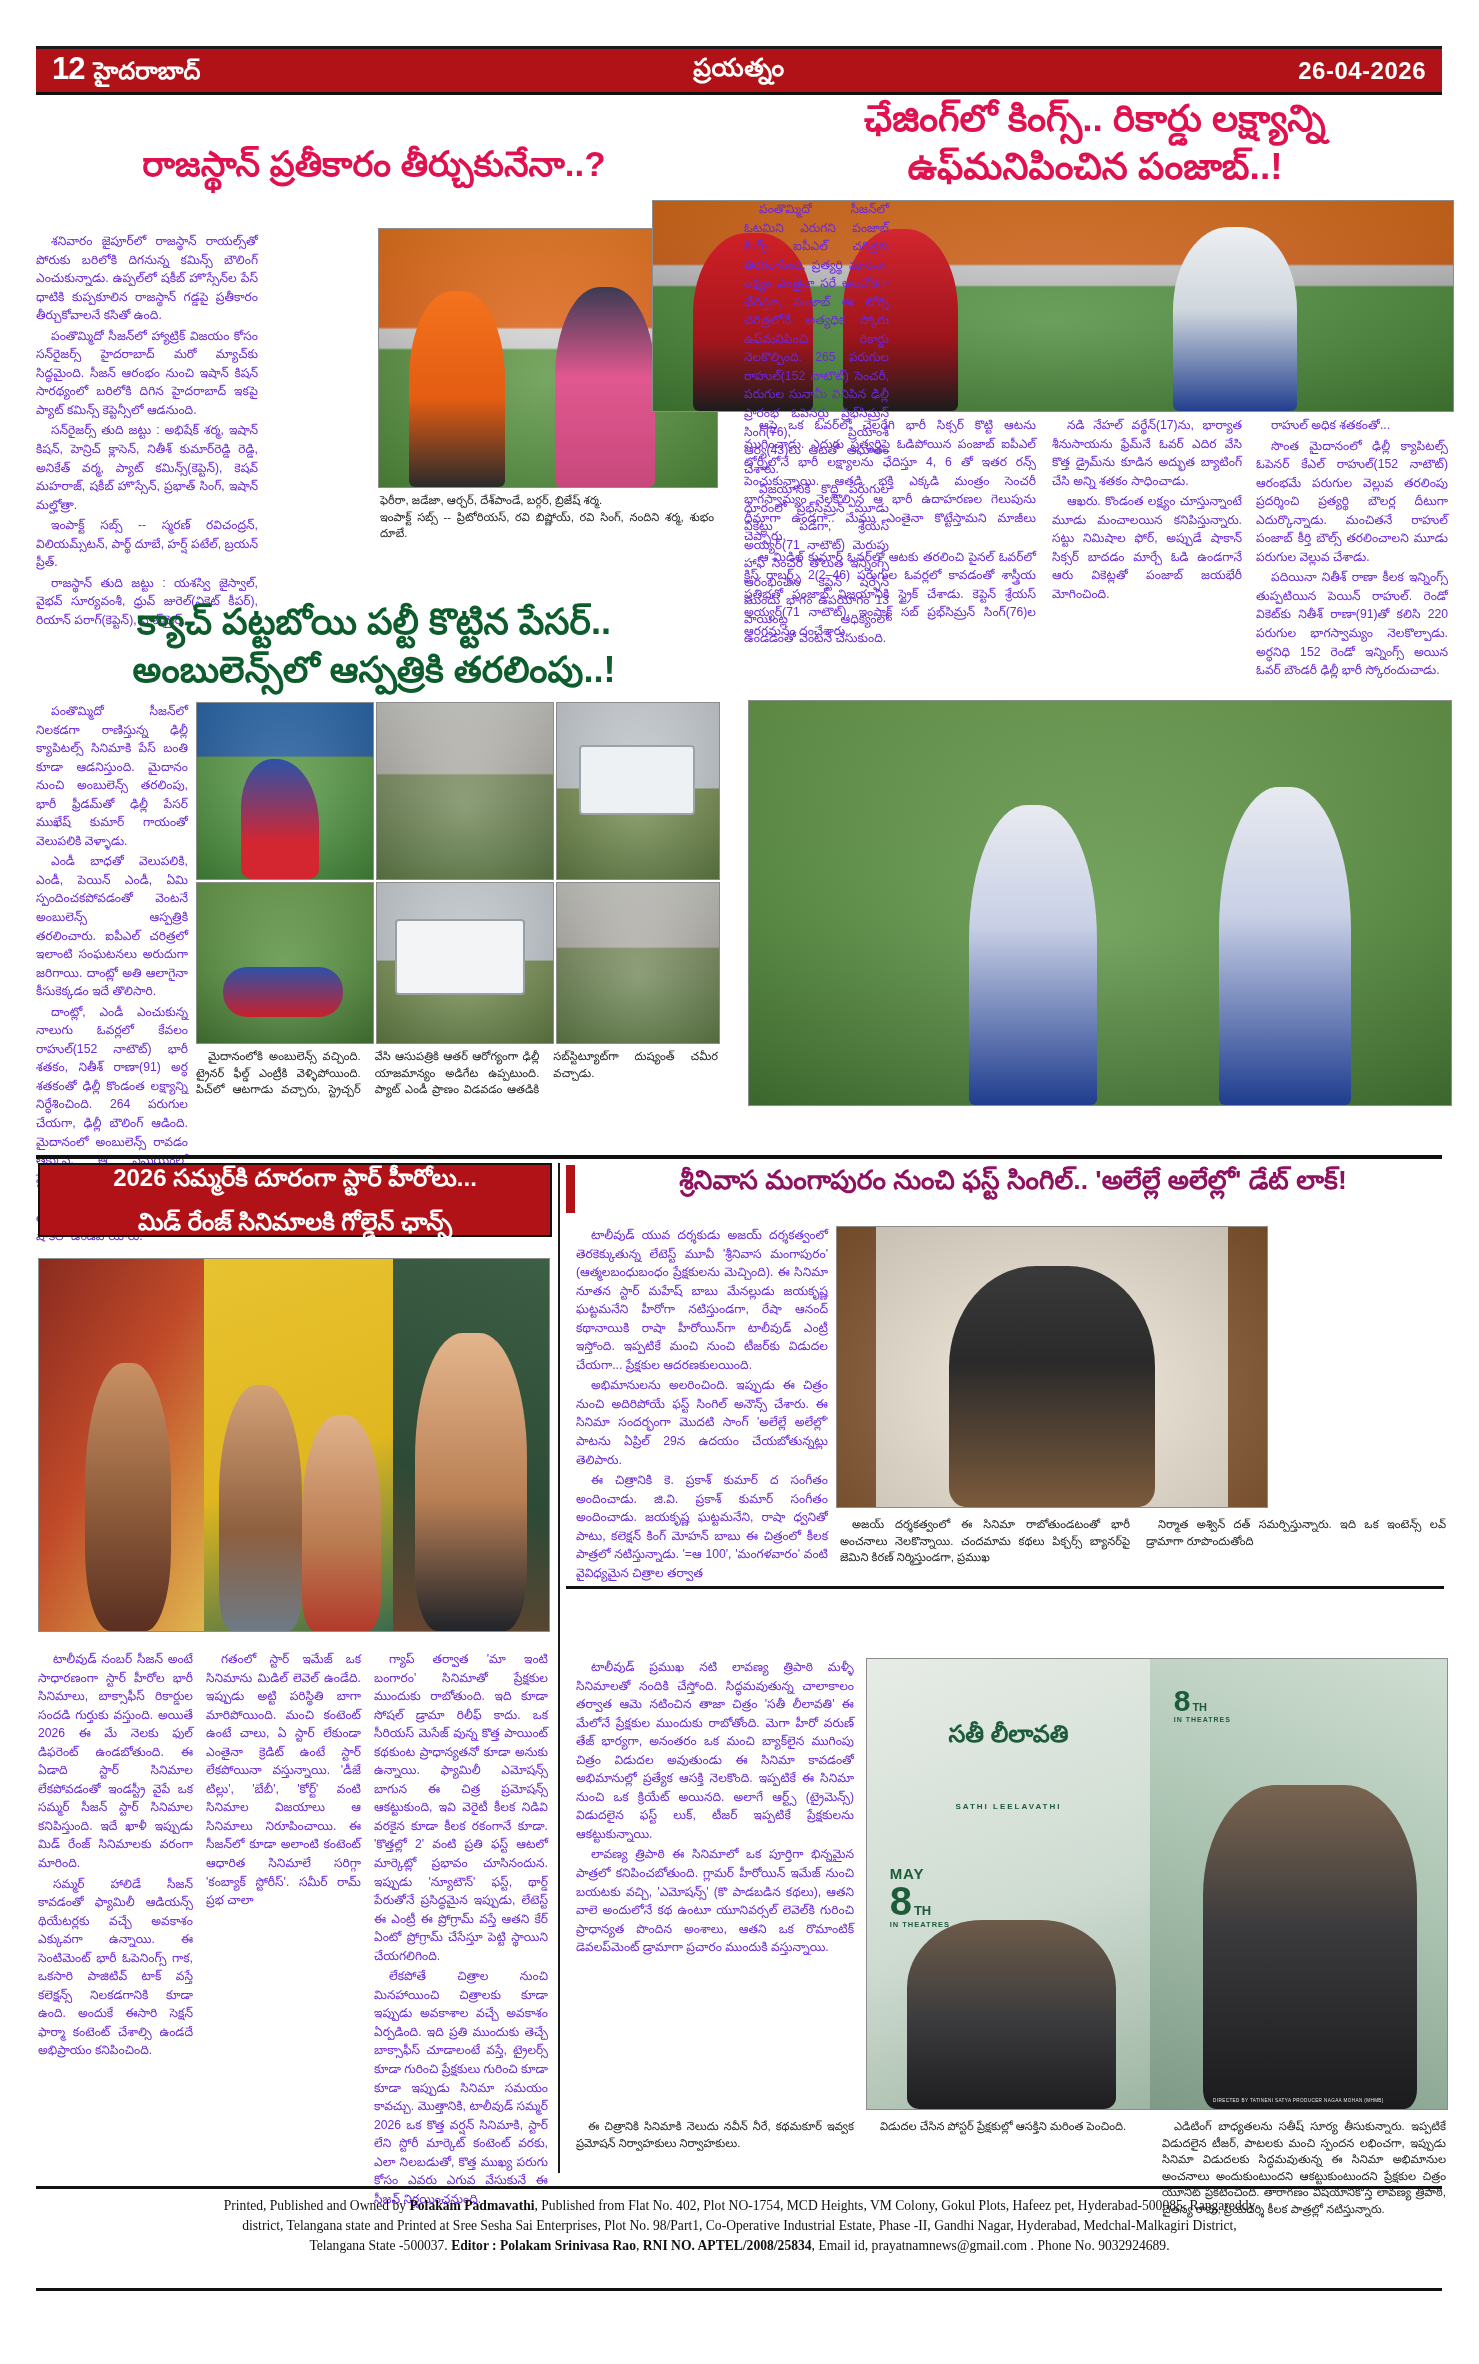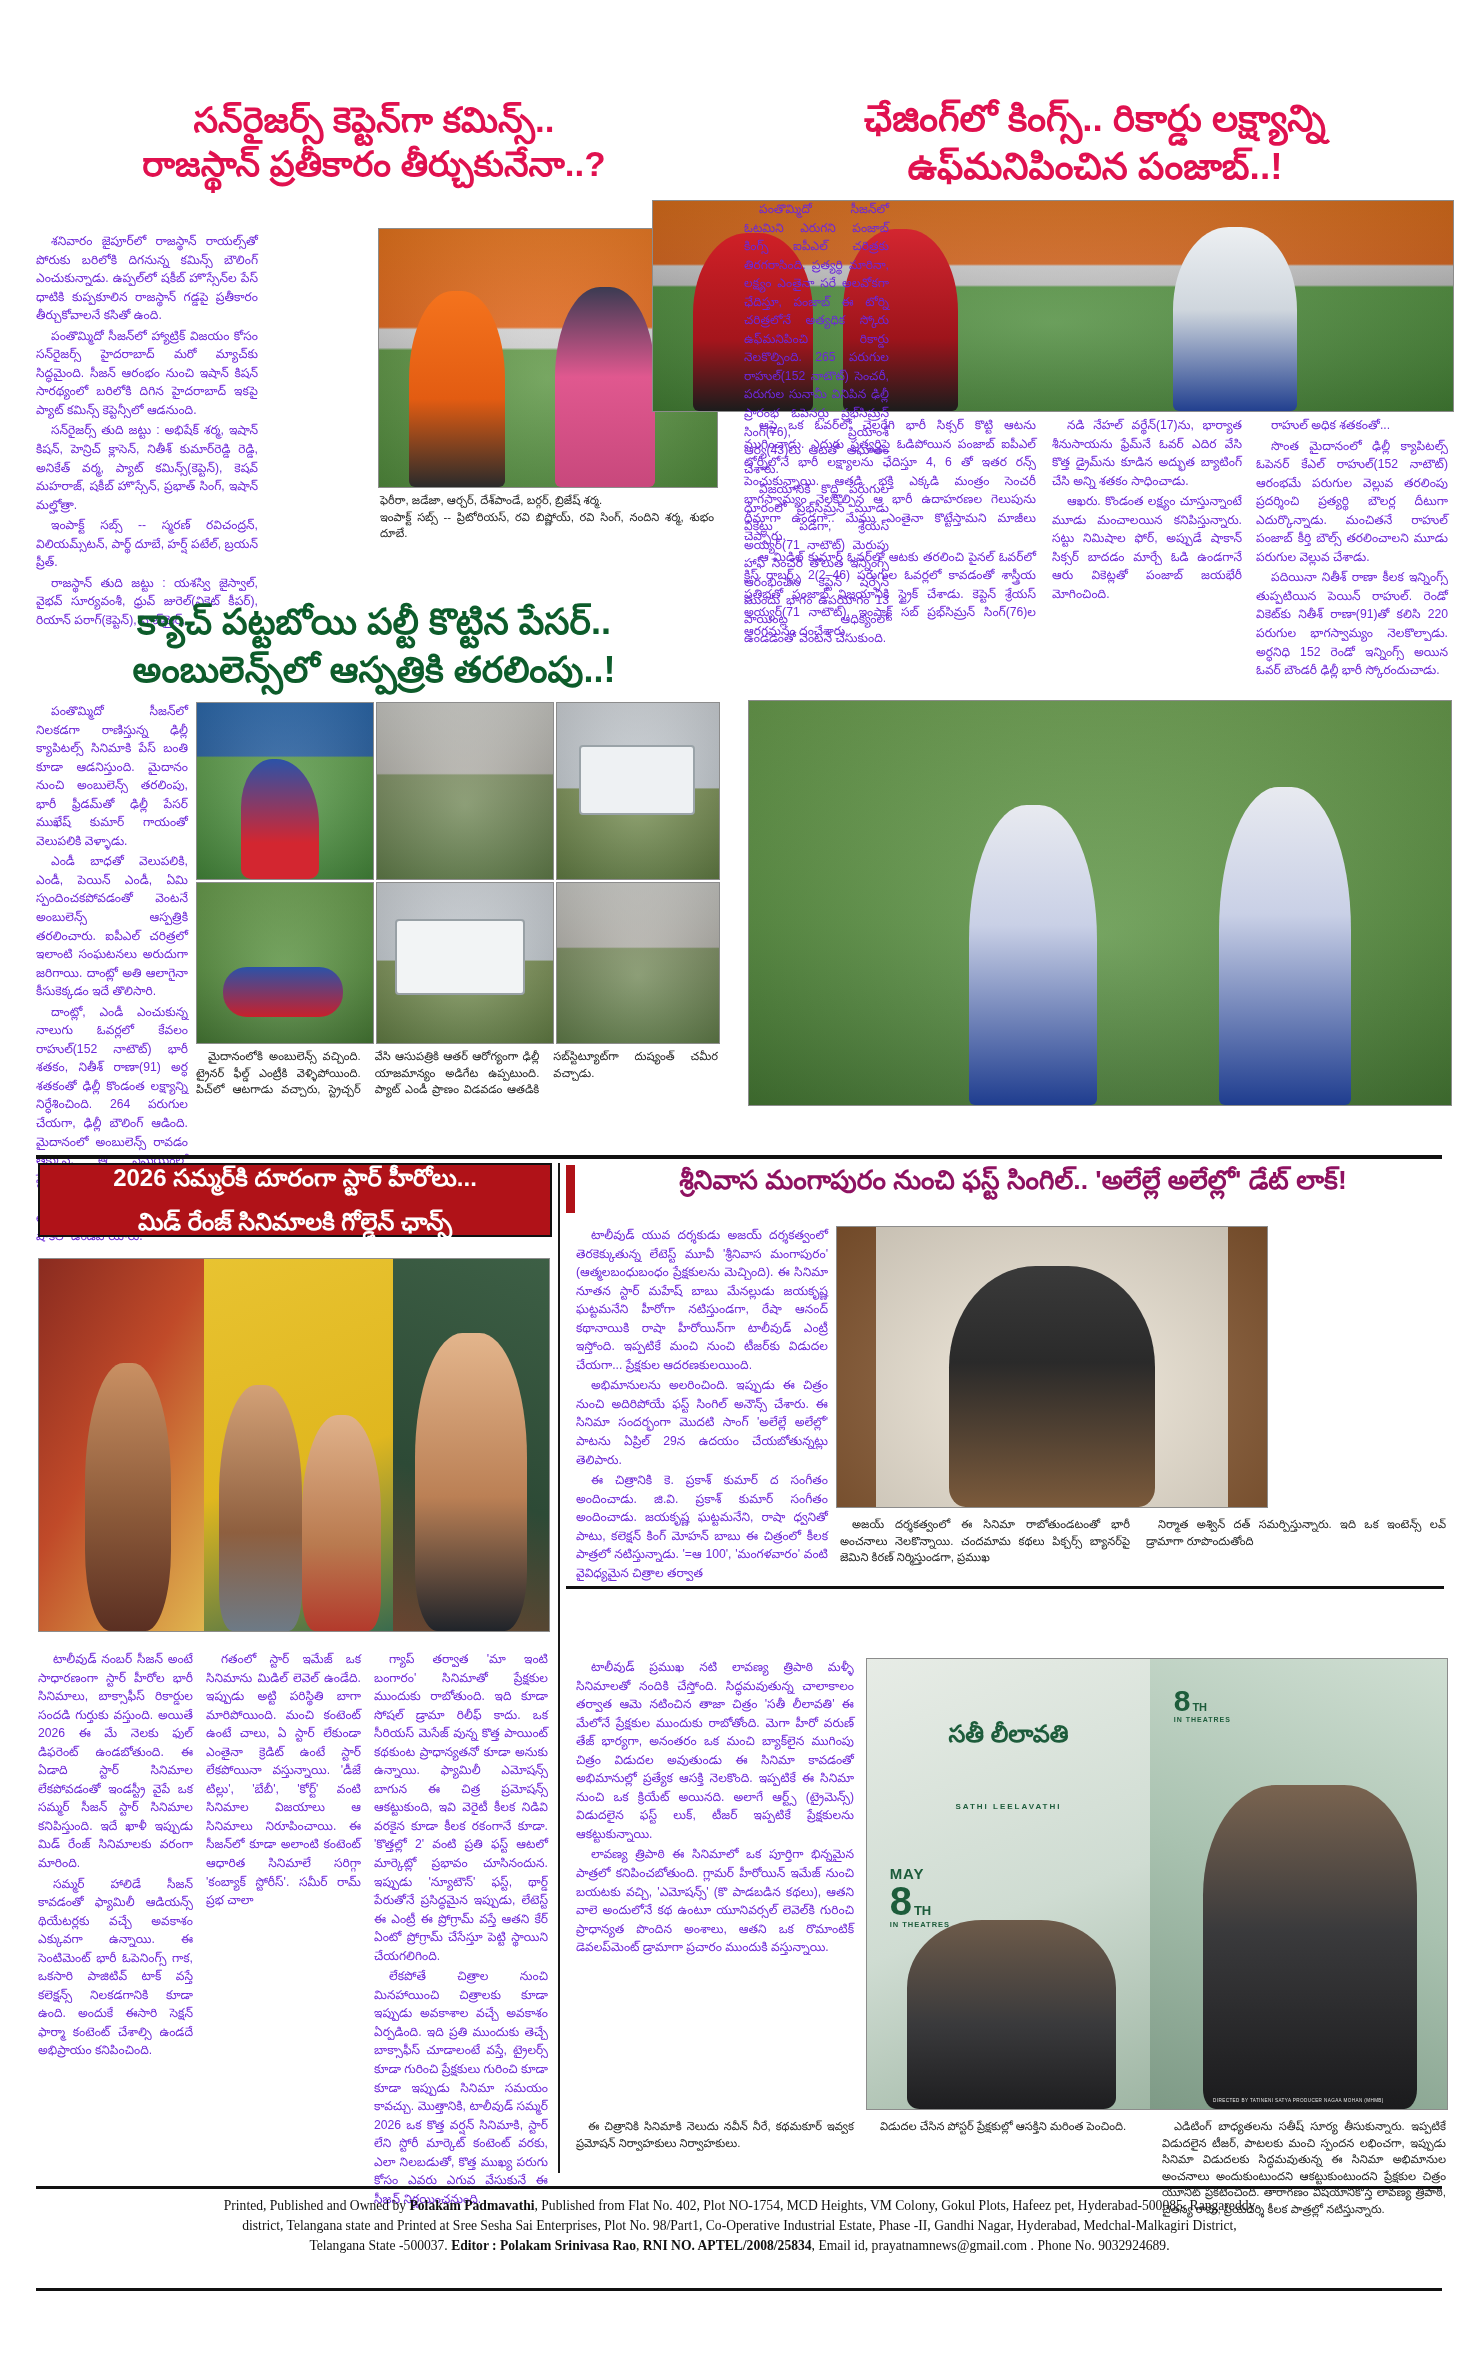--- a/index.html
+++ b/index.html
@@ -94,22 +94,32 @@
     font-size:13.6px;line-height:1.48;text-align:center;color:#111;
   }
   .footer b{font-weight:bold;}
   .footer-rule-top{position:absolute;left:36px;width:1406px;height:3px;background:#111;}
 </style>
 </head>
 <body>
 
 <div class="page">
 
-
-  <div class="hl hl-red" style="position:absolute;left:36px;top:100px;width:676px;font-size:35px;">సన్‌రైజర్స్ కెప్టెన్‌గా కమిన్స్..</div>
+  <div class="masthead-wrap">
+    <div class="masthead-rule"></div>
+    <div class="masthead" style="position:relative;">
+      <div class="mh-left">
+        <span class="mh-pageno">12</span>
+        <span class="mh-city">హైదరాబాద్</span>
+      </div>
+      <div class="mh-title">ప్రయత్నం</div>
+      <div class="mh-date">26-04-2026</div>
+    </div>
+  </div>
+
   <div class="hl hl-red" style="position:absolute;left:36px;top:144px;width:676px;font-size:35px;">రాజస్థాన్ ప్రతీకారం తీర్చుకునేనా..?</div>
 
   <div class="photo ph-stadium" style="left:378px;top:228px;width:338px;height:258px;border:1px solid #8c8c8c;">
     <div class="glow"></div>
     <div class="figure-silh" style="left:30px;width:96px;height:196px;background:linear-gradient(#f4731d,#e35c12 55%,#2b2b2b);"></div>
     <div class="figure-silh" style="left:176px;width:100px;height:200px;background:linear-gradient(#3b3b52,#e0588f 45%,#c8487c);"></div>
   </div>
 
   <div class="col" style="position:absolute;left:36px;top:232px;width:222px;">
     <p>శనివారం జైపూర్‌లో రాజస్థాన్ రాయల్స్‌తో పోరుకు బరిలోకి దిగనున్న కమిన్స్ బౌలింగ్ ఎంచుకున్నాడు. ఉప్పల్‌లో షకీబ్ హొస్సేన్‌ల పేస్ ధాటికి కుప్పకూలిన రాజస్థాన్ గడ్డపై ప్రతీకారం తీర్చుకోవాలనే కసితో ఉంది.</p>

